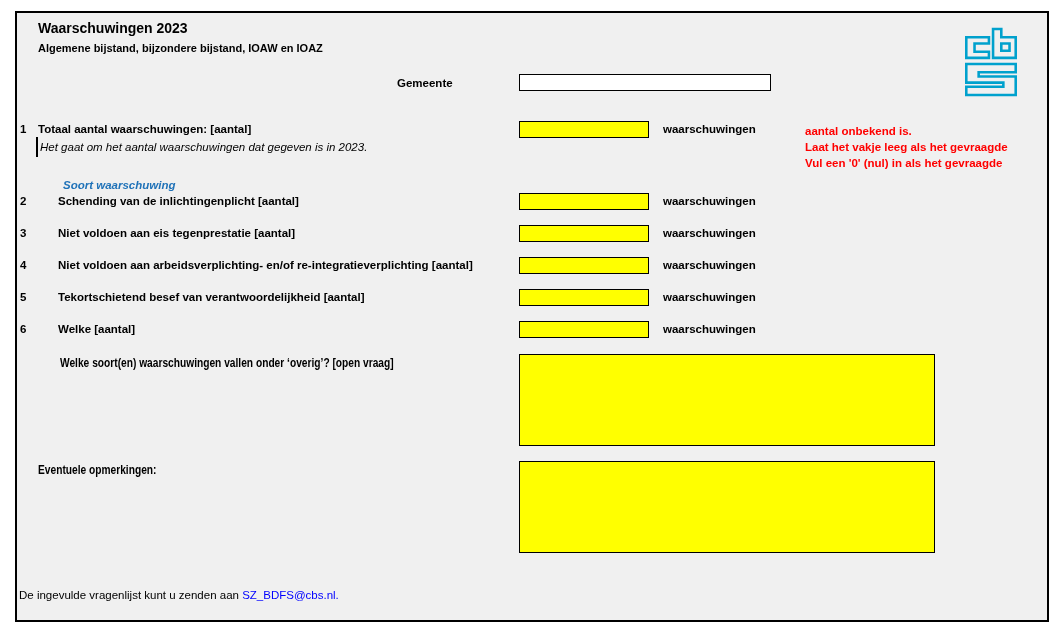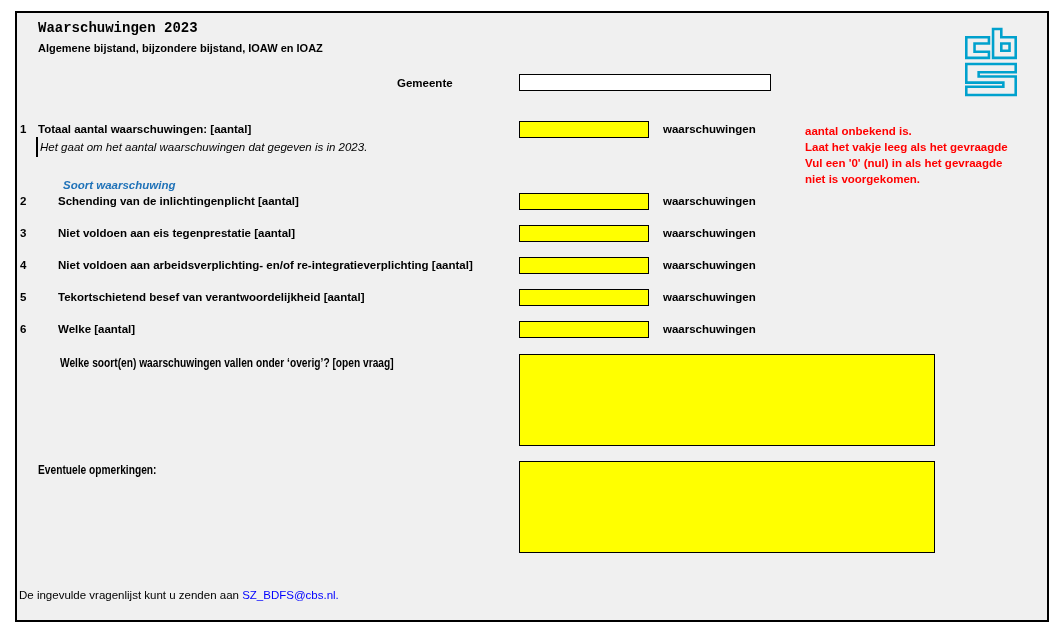--- a/index.html
+++ b/index.html
@@ -14,21 +14,20 @@
     left: 15px; top: 11px;
     width: 1034px; height: 611px;
     border: 2px solid #000000;
     background: #f0f0f0;
   }
   .abs { position: absolute; }
   .title {
     left: 21px; top: 7px;
     font-size: 14px; font-weight: bold; color: #000;
     white-space: nowrap;
-    font-family: Liberation Mono, monospace;
   }
   .subtitle {
     left: 21px; top: 29px;
     font-size: 11px; font-weight: bold; color: #000;
     white-space: nowrap;
   }
   .gemeente-label {
     left: 380px; top: 64px; width: 103px;
     font-size: 11.5px; font-weight: bold; text-align: left;
     white-space: nowrap;
@@ -134,21 +133,20 @@
     <span class="qlabel" style="left:21px;">Totaal aantal waarschuwingen: [aantal]</span>
     <input class="yellow-input" value="" style="">
     <span class="unit">waarschuwingen</span>
   </div>
   <div class="abs note-italic">Het gaat om het aantal waarschuwingen dat gegeven is in 2023.</div>
 
   <div class="abs red-note">
     <div>aantal onbekend is.</div>
     <div>Laat het vakje leeg als het gevraagde</div>
     <div>Vul een '0' (nul) in als het gevraagde</div>
-    <div>niet is voorgekomen.</div>
   </div>
 
   <div class="abs section-heading">Soort waarschuwing</div>
 
   <div class="qrow" style="top:182px;">
     <span class="qnum">2</span>
     <span class="qlabel" style="left:41px;">Schending van de inlichtingenplicht [aantal]</span>
     <input class="yellow-input" value="" style="">
     <span class="unit">waarschuwingen</span>
   </div>

